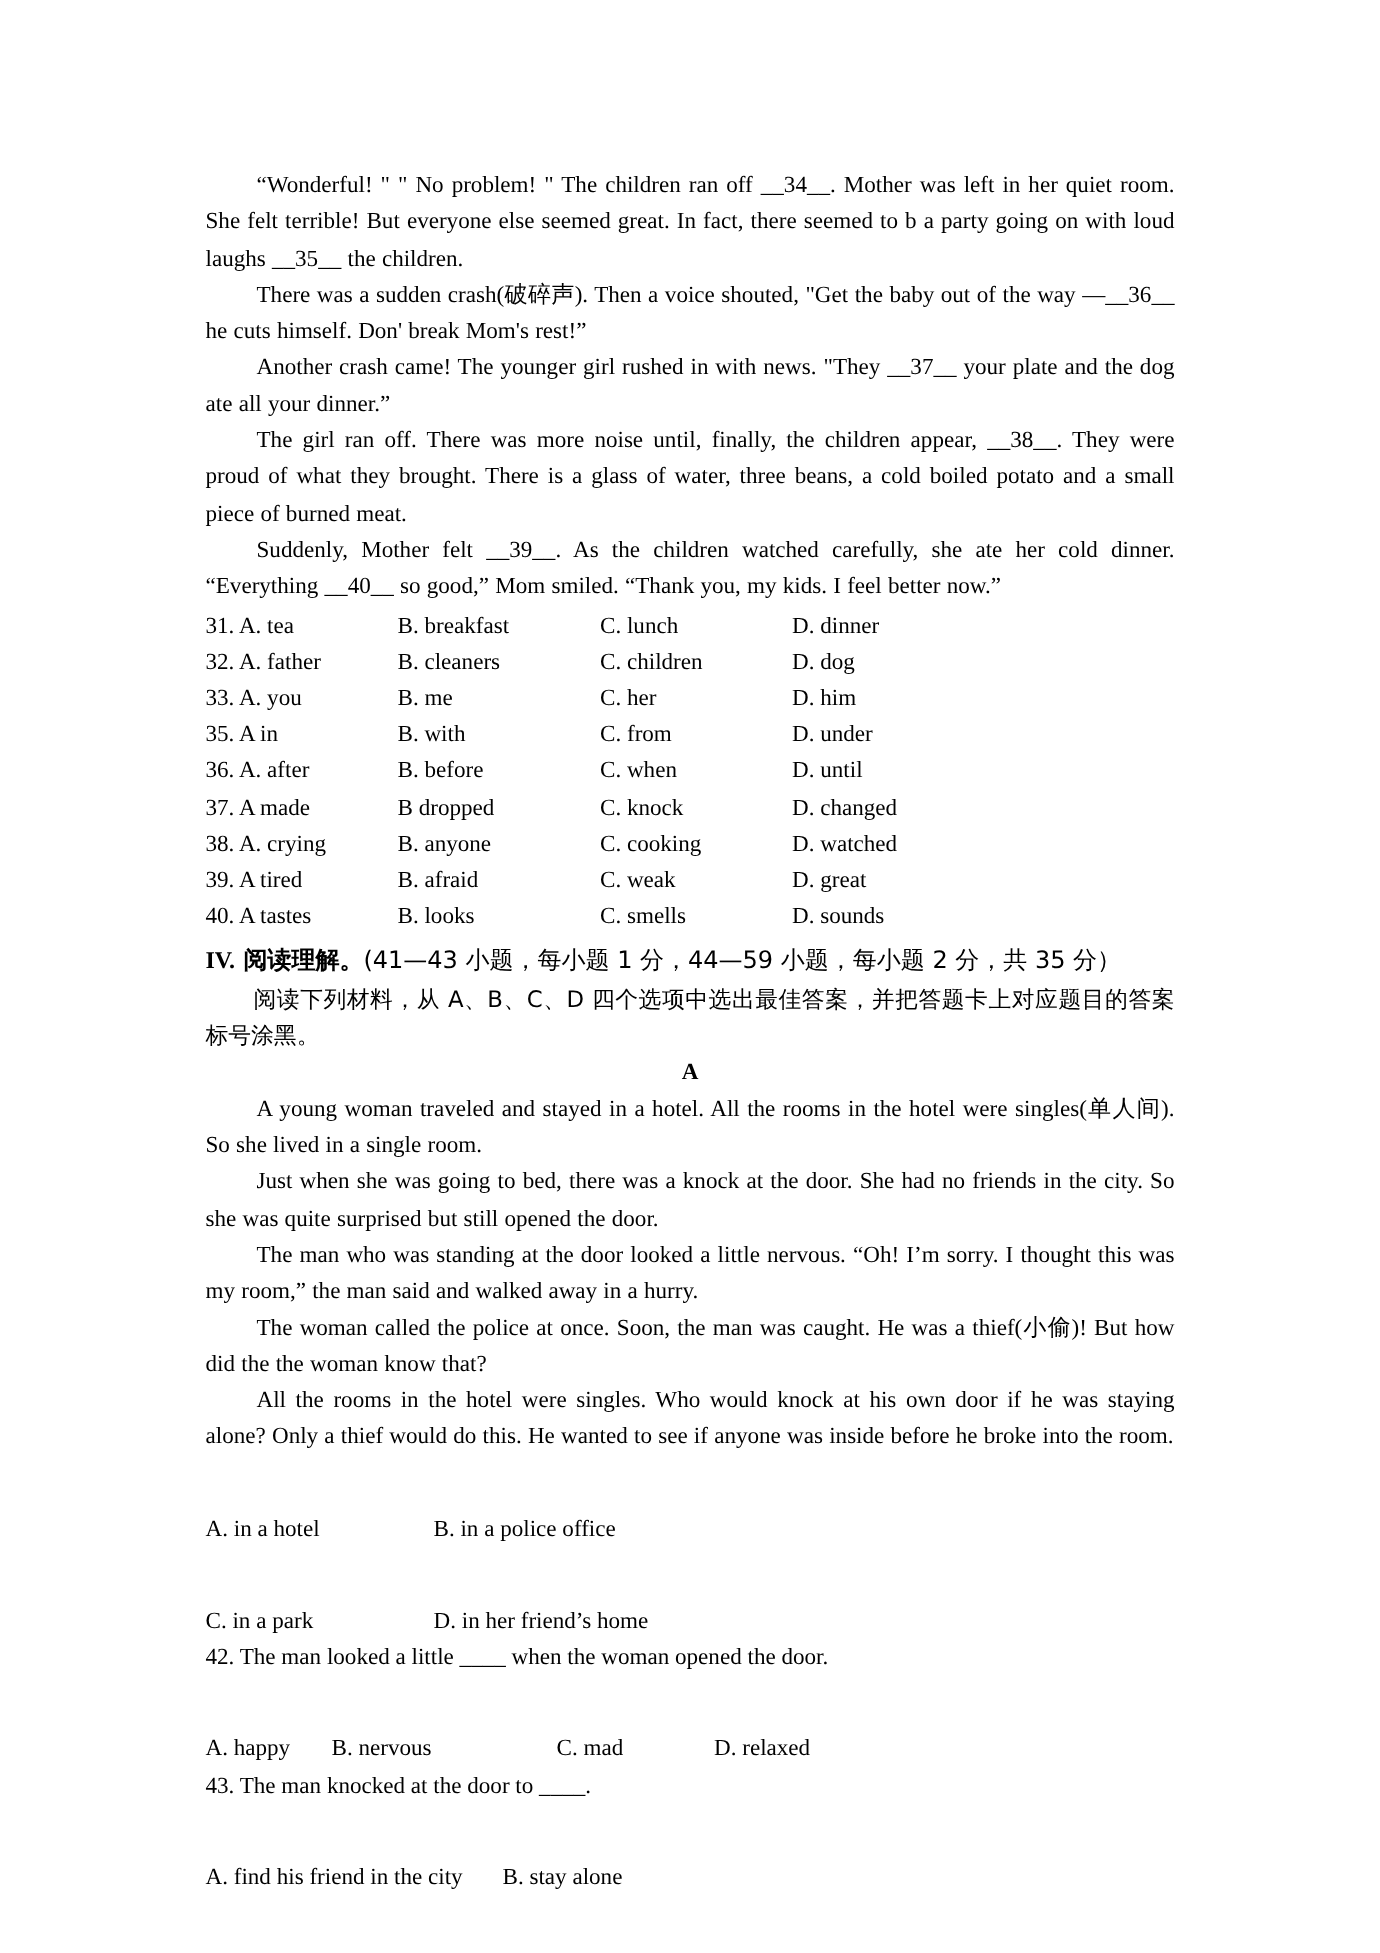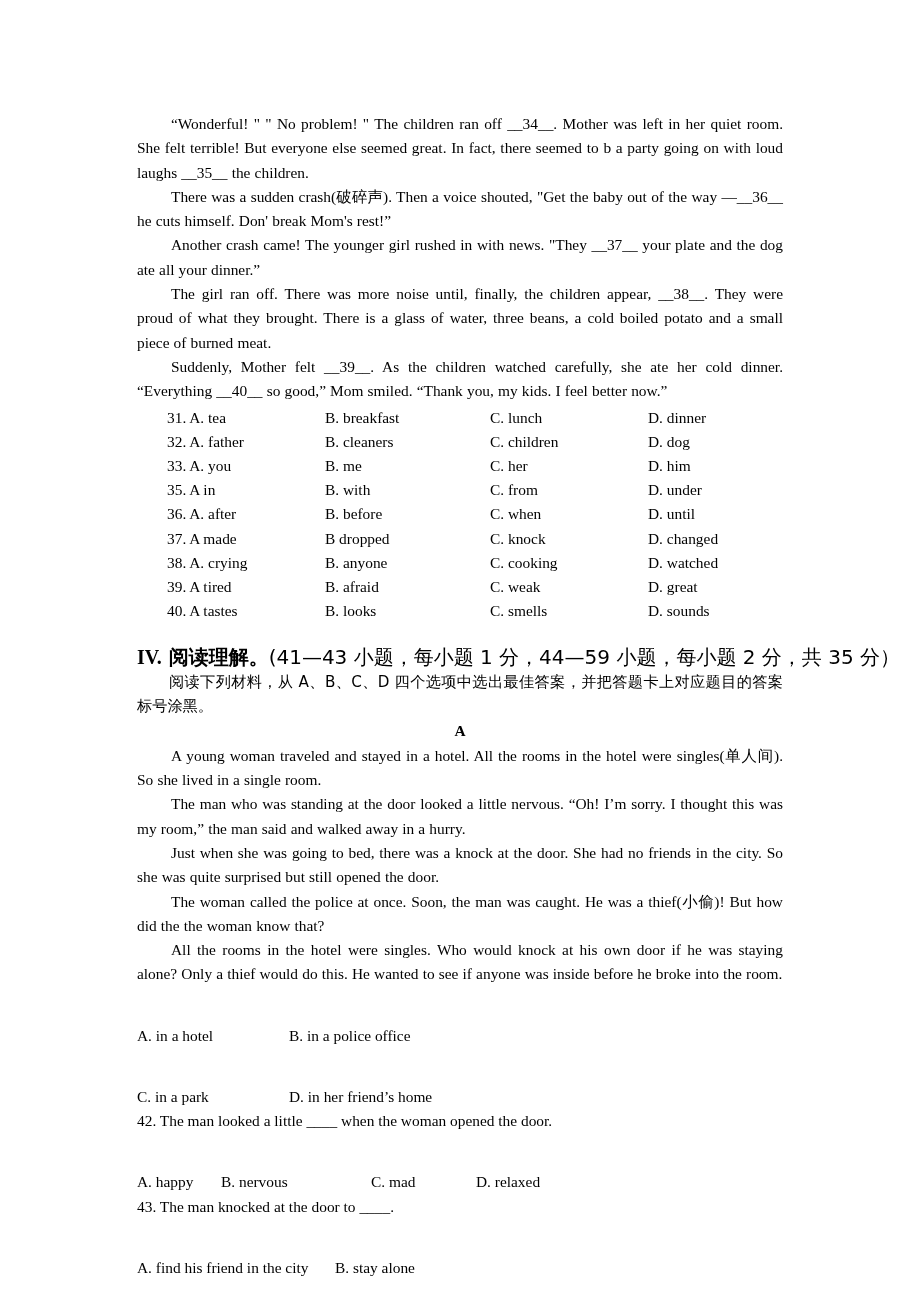--- a/index.html
+++ b/index.html
@@ -40,30 +40,30 @@
   
   .opt-block {
     margin-top: 2px;
   }
   .opt-row {
     display: flex;
     font-size: 15.4px;
     line-height: 24.2px;
     white-space: nowrap;
   }
-  .opt-row .oc { flex: 0 0 auto; margin-left: 30px; }
+  .opt-row .oc { flex: 0 0 auto; }
   .opt-row .oc-a { width: 128px; }
   .opt-row .oc-b { width: 135px; }
   .opt-row .oc-c { width: 128px; }
   .opt-row .oc-d { width: 120px; }
 
   
   .section-head {
-    margin-top: 22px;
-    font-size: 20px;
+    margin-top: 5px;
+    font-size: 16px;
     line-height: 24.2px;
     font-family: "DejaVu Sans", "Liberation Sans", sans-serif;
     font-weight: bold;
     white-space: nowrap;
   }
   .section-head .rn {
     font-family: "Liberation Serif", "DejaVu Serif", serif;
     font-weight: bold;
   }
   .section-head .thin {
@@ -192,22 +192,22 @@
 
     <div class="section-head">
       <span class="rn">IV.</span>
       <span>阅读理解。</span><span class="thin">(41—43 小题，每小题 1 分，44—59 小题，每小题 2 分，共 35 分）</span>
     </div>
     <div class="section-instr">阅读下列材料，从 A、B、C、D 四个选项中选出最佳答案，并把答题卡上对应题目的答案标号涂黑。</div>
 
     <div class="passage-letter">A</div>
     <div>
       <p class="para">A young woman traveled and stayed in a hotel. All the rooms in the hotel were singles(单人间). So she lived in a single room.</p>
+      <p class="para">Just when she was going to bed, there was a knock at the door. She had no friends in the city. So she was quite surprised but still opened the door.</p>
       <p class="para">The man who was standing at the door looked a little nervous. “Oh! I’m sorry. I thought this was my room,” the man said and walked away in a hurry.</p>
-      <p class="para">Just when she was going to bed, there was a knock at the door. She had no friends in the city. So she was quite surprised but still opened the door.</p>
       <p class="para">The woman called the police at once. Soon, the man was caught. He was a thief(小偷)! But how did the the woman know that?</p>
       <p class="para">All the rooms in the hotel were singles. Who would knock at his own door if he was staying alone? Only a thief would do this. He wanted to see if anyone was inside before he broke into the room.</p>
     </div>
 
     <div>
 
       <div>
         <div class="ans-row">
           <span class="a2-1">A. in a hotel</span>
           <span class="a2-2">B. in a police office</span>

